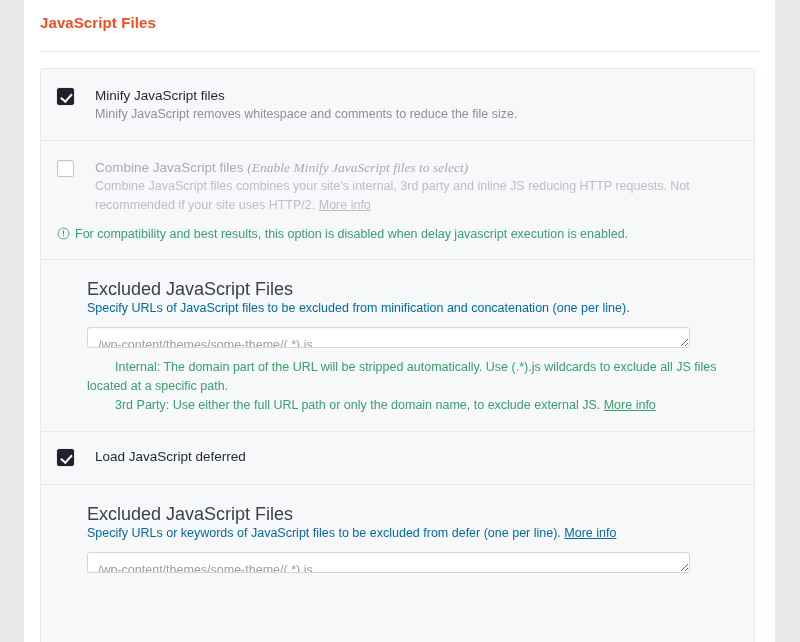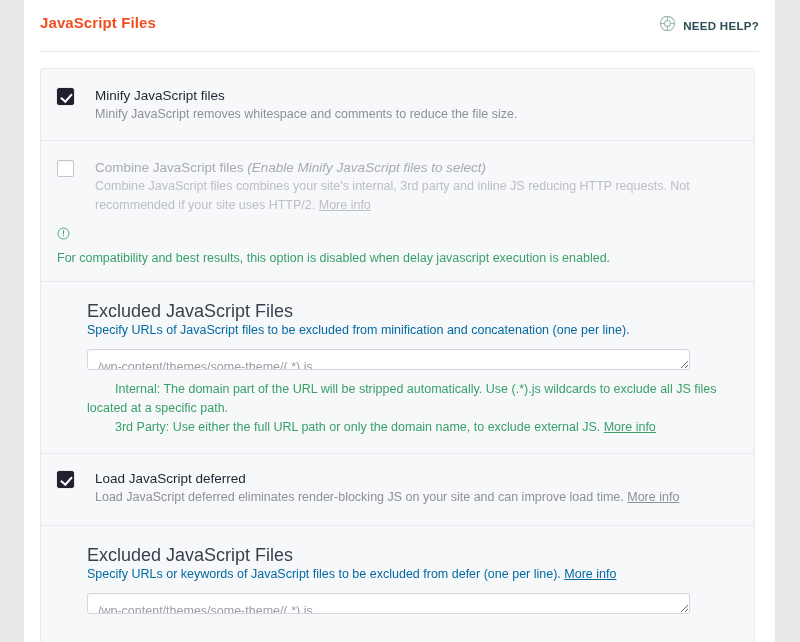--- a/index.html
+++ b/index.html
@@ -109,21 +109,21 @@
   }
   .cb-texts { flex: 1 1 auto; min-width: 0; }
   .cb-title {
     font-size: 13.5px;
     color: #1f2430;
     font-weight: 400;
     line-height: 18px;
     padding-top: 0px;
   }
   .cb-title.muted { color: #a8aab4; }
-  .cb-title em { font-style: italic; }
+  .cb-title em { font-style: italic; font-family: Liberation Serif, serif; }
   .cb-desc {
     font-size: 12.5px;
     color: #8d8f9a;
     line-height: 19px;
     max-width: 655px;
   }
   .cb-desc.dim { color: #bcbec6; }
 
   a.more {
     color: inherit;
@@ -134,21 +134,20 @@
   
   .notice {
     display: flex;
     align-items: flex-start;
     gap: 5px;
     margin: 11px 0 0 0;
     padding: 0 16px 0 16px;
     font-size: 12.5px;
     color: #3aa06a;
     line-height: 17px;
-    flex-direction: column;
   }
   .notice .warn-ic { flex: 0 0 auto; margin-top: 1px; }
 
   
   .sub {
     padding: 20px 22px 16px 46px;
     border-top: 1px solid #e7e7ee;
     margin-top: 14px;
   }
   .sub-title {
@@ -191,30 +190,20 @@
   .hints a.more { color: #3aa06a; }
 </style>
 </head>
 <body>
 
 <div class="page">
   <div class="card">
 
     <div class="hdr">
       <div class="hdr-title">JavaScript Files</div>
-      <div class="need-help">
-        <span class="lifebuoy">
-          <svg width="17" height="17" viewBox="0 0 20 20" fill="none">
-            <circle cx="10" cy="10" r="8.4" stroke="#9ab7b2" stroke-width="1.3"></circle>
-            <circle cx="10" cy="10" r="3.5" stroke="#9ab7b2" stroke-width="1.3"></circle>
-            <path d="M10 1.6v4.9M10 13.5v4.9M1.6 10h4.9M13.5 10h4.9" stroke="#9ab7b2" stroke-width="1.2"></path>
-          </svg>
-        </span>
-        <span class="need-help-label">NEED HELP?</span>
-      </div>
     </div>
 
     <div class="panel">
 
       <div class="row">
         <div class="cb-line">
           <span class="cbox on"></span>
           <div class="cb-texts">
             <div class="cb-title">Minify JavaScript files</div>
             <div class="cb-desc">Minify JavaScript removes whitespace and comments to reduce the file size.</div>
@@ -264,24 +253,20 @@
             <a class="more">More info</a>
           </div>
         </div>
       </div>
 
       <div class="row divided tight" style="padding-bottom:0;">
         <div class="cb-line">
           <span class="cbox on"></span>
           <div class="cb-texts">
             <div class="cb-title">Load JavaScript deferred</div>
-            <div class="cb-desc">
-              <span>Load JavaScript deferred eliminates render-blocking JS on your site and can improve load time.</span>
-              <a class="more">More info</a>
-            </div>
           </div>
         </div>
       </div>
 
       <div class="sub" style="margin-top:18px;">
         <div class="sub-title">Excluded JavaScript Files</div>
         <div class="sub-desc">
           <span>Specify URLs or keywords of JavaScript files to be excluded from defer (one per line).</span>
           <a class="more">More info</a>
         </div>

